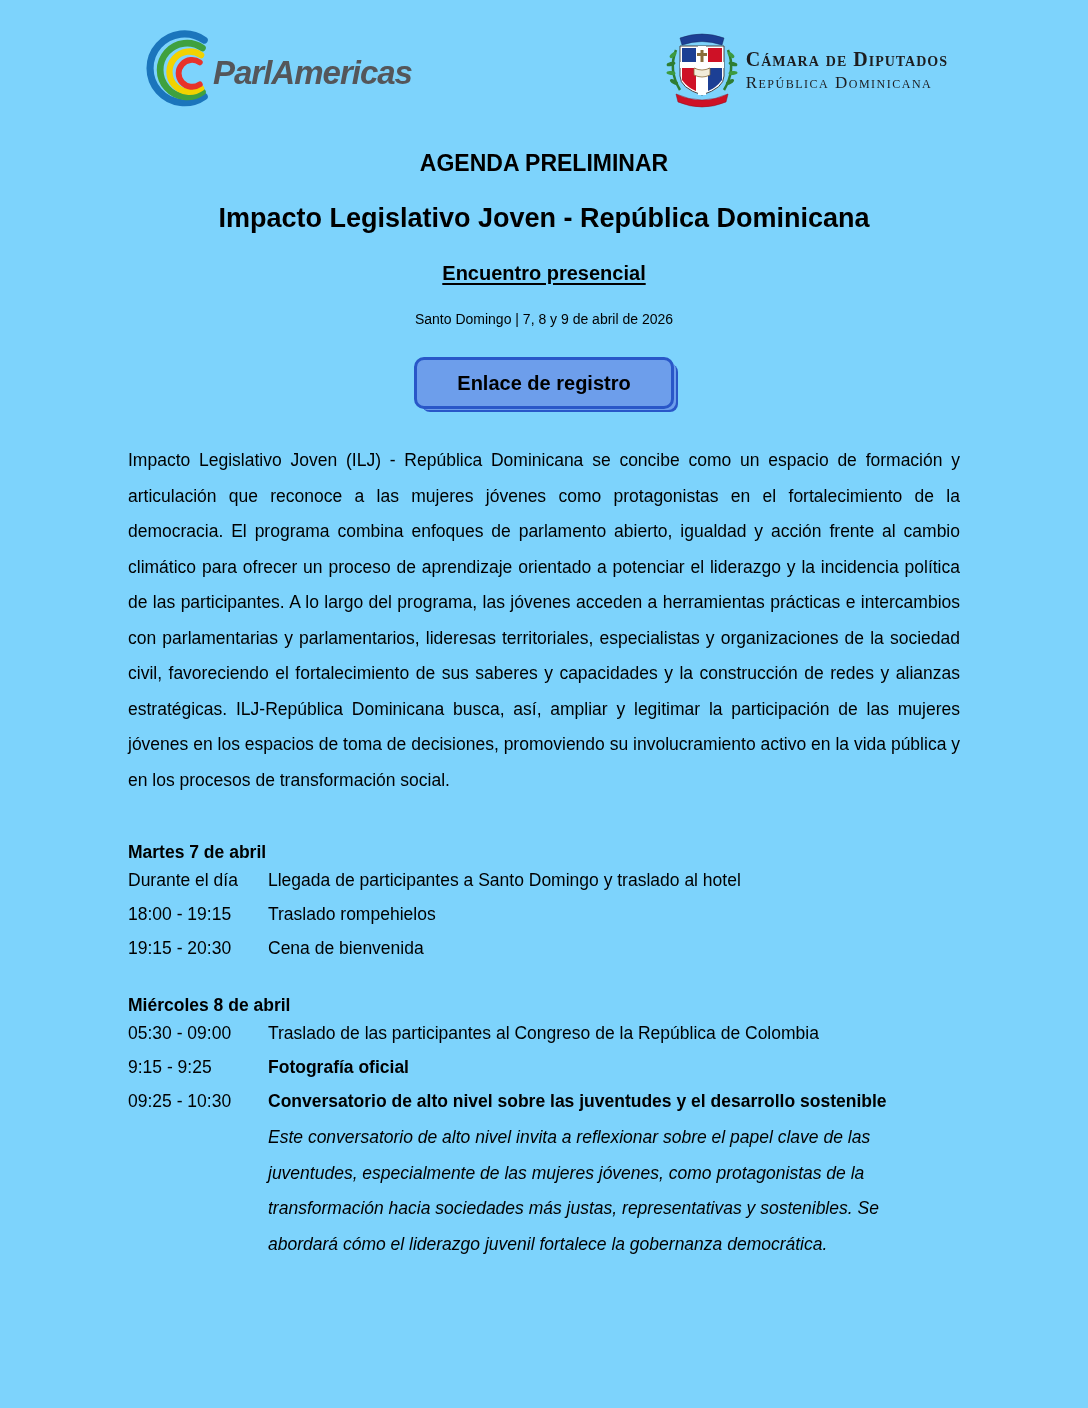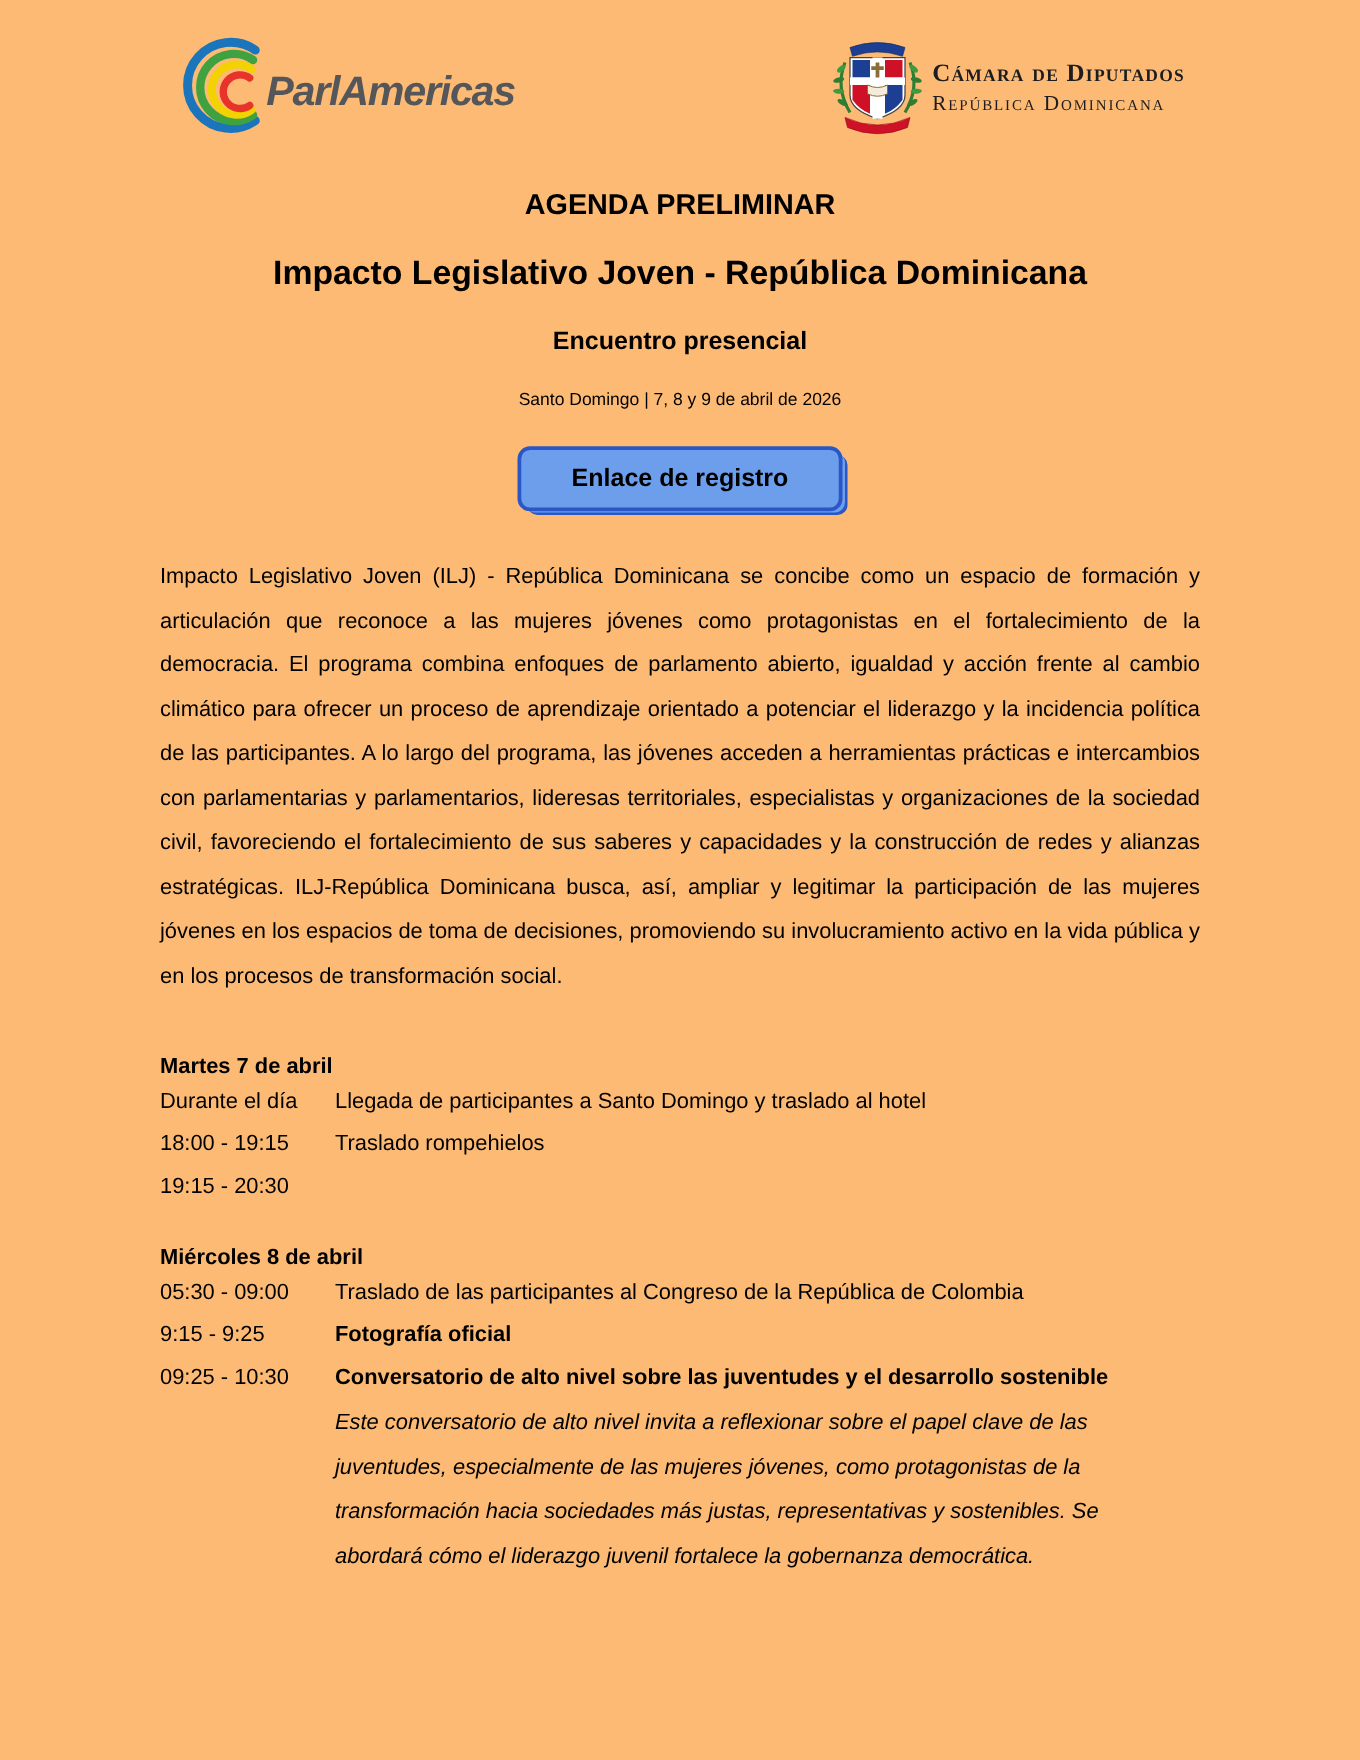--- a/index.html
+++ b/index.html
@@ -1,20 +1,20 @@
 <!DOCTYPE html>
 <html><head>
 <meta charset="utf-8">
 <style>
   html,body { margin:0; padding:0; background:#ffffff; }
   .page {
     position:relative;
     width:1088px; height:1408px;
     margin:0 auto;
-    background:#fdba74;
+    background:#7dd3fc;
     font-family:"Liberation Sans", sans-serif;
     color:#000;
     overflow:hidden;
   }
 
   
   .header {
     display:flex; justify-content:space-between; align-items:flex-start;
     padding:28px 140px 0 145px;
     height:92px;
@@ -30,21 +30,21 @@
   .cd-logo { display:flex; align-items:center; }
   .cd-logo svg { width:72px; height:84px; }
   .cd-text { margin-left:8px; font-family:"Liberation Serif", serif; color:#1d1d1f; }
   .cd-line1 { font-size:20px; font-weight:bold; font-variant:small-caps; letter-spacing:1px; }
   .cd-line2 { font-size:17px; font-variant:small-caps; letter-spacing:1.5px; margin-top:2px; }
 
   
   .t-agenda  { margin:30px 0 0; text-align:center; font-size:23px; font-weight:bold; }
   .t-main    { margin:26px 0 0; text-align:center; font-size:27px; font-weight:bold; }
   .t-sub     { margin:28px 0 0; text-align:center; font-size:20px; font-weight:bold;
-               text-underline-offset:3px; }
+               text-decoration:underline; text-underline-offset:3px; }
   .t-date    { margin:26px 0 0; text-align:center; font-size:14px; }
 
   
   .btn-wrap { text-align:center; margin-top:30px; }
   .register-btn {
     display:inline-block;
     width:254px; height:46px; line-height:46px;
     font-size:20px; font-weight:bold; color:#000;
     text-align:center; text-decoration:none;
     border-radius:10px;
@@ -146,20 +146,23 @@
         </div>
       </div>
       <div class="sched-row">
         <div class="sched-time">18:00 - 19:15</div>
         <div class="sched-desc">
           <div class="sched-title">Traslado rompehielos</div>
         </div>
       </div>
       <div class="sched-row">
         <div class="sched-time">19:15 - 20:30</div>
+        <div class="sched-desc">
+          <div class="sched-title">Cena de bienvenida</div>
+        </div>
       </div>
       <div class="sched-day">Miércoles 8 de abril</div>
       <div class="sched-row">
         <div class="sched-time">05:30 - 09:00</div>
         <div class="sched-desc">
           <div class="sched-title">Traslado de las participantes al Congreso de la República de Colombia</div>
         </div>
       </div>
       <div class="sched-row">
         <div class="sched-time">9:15 - 9:25</div>

